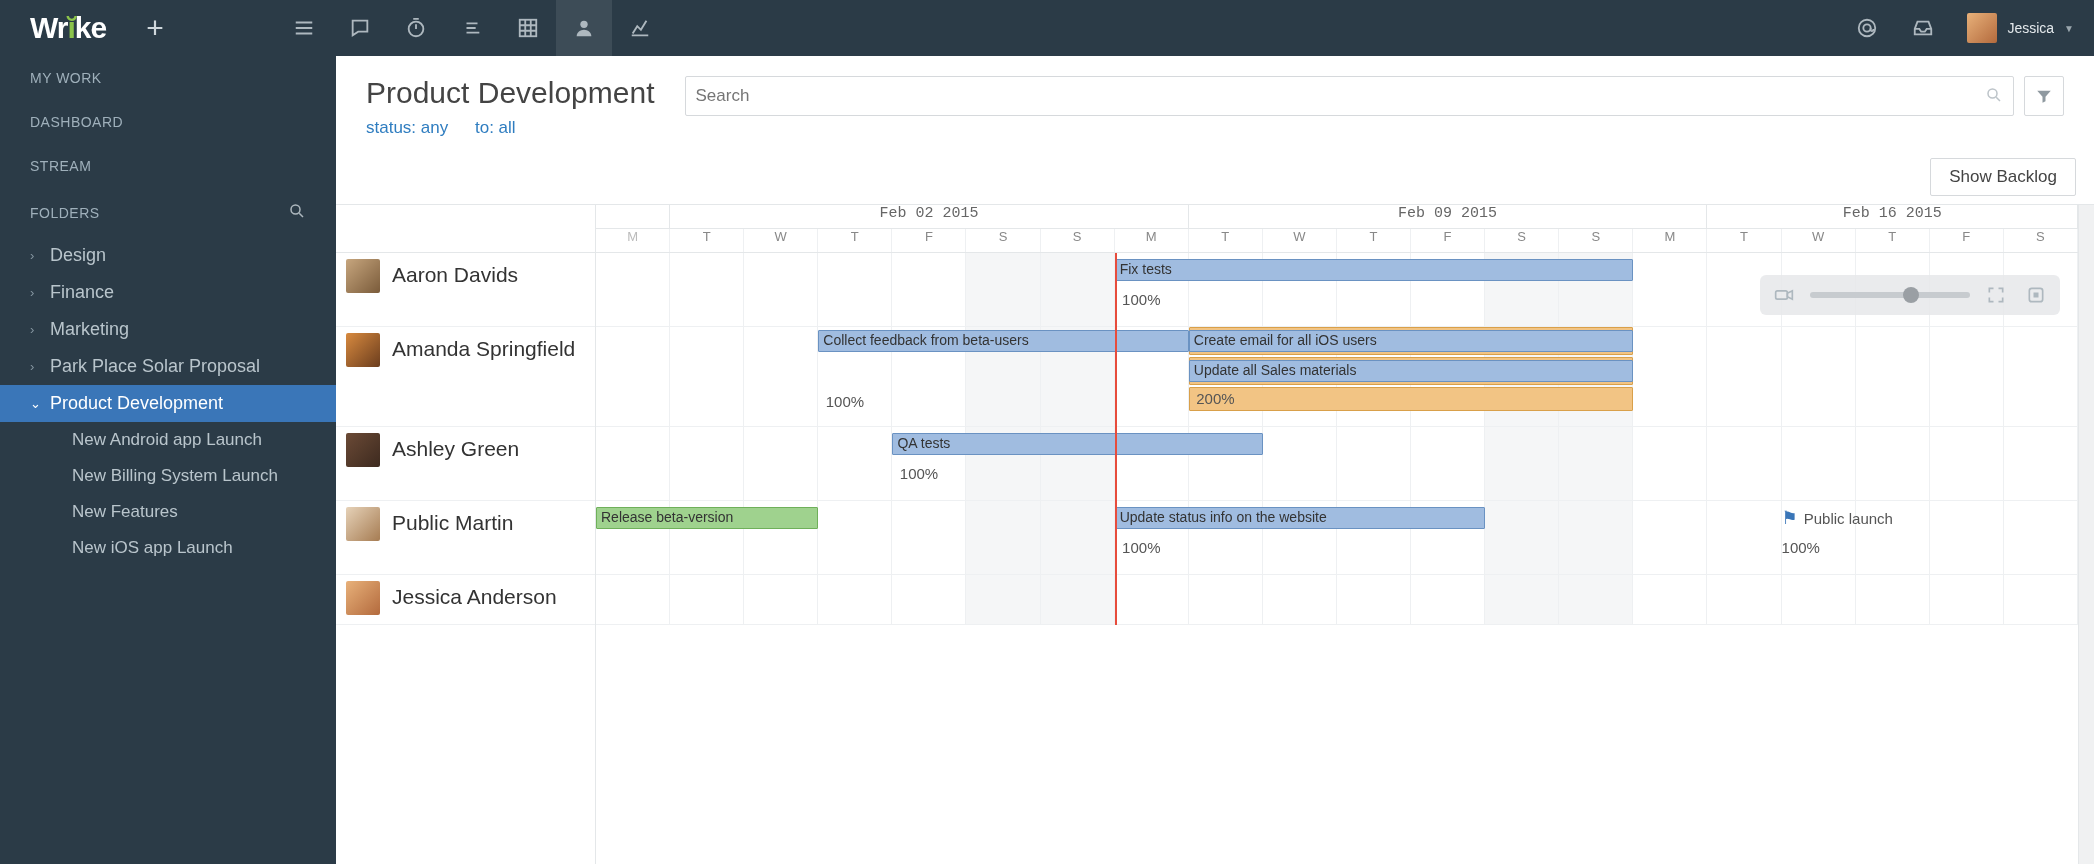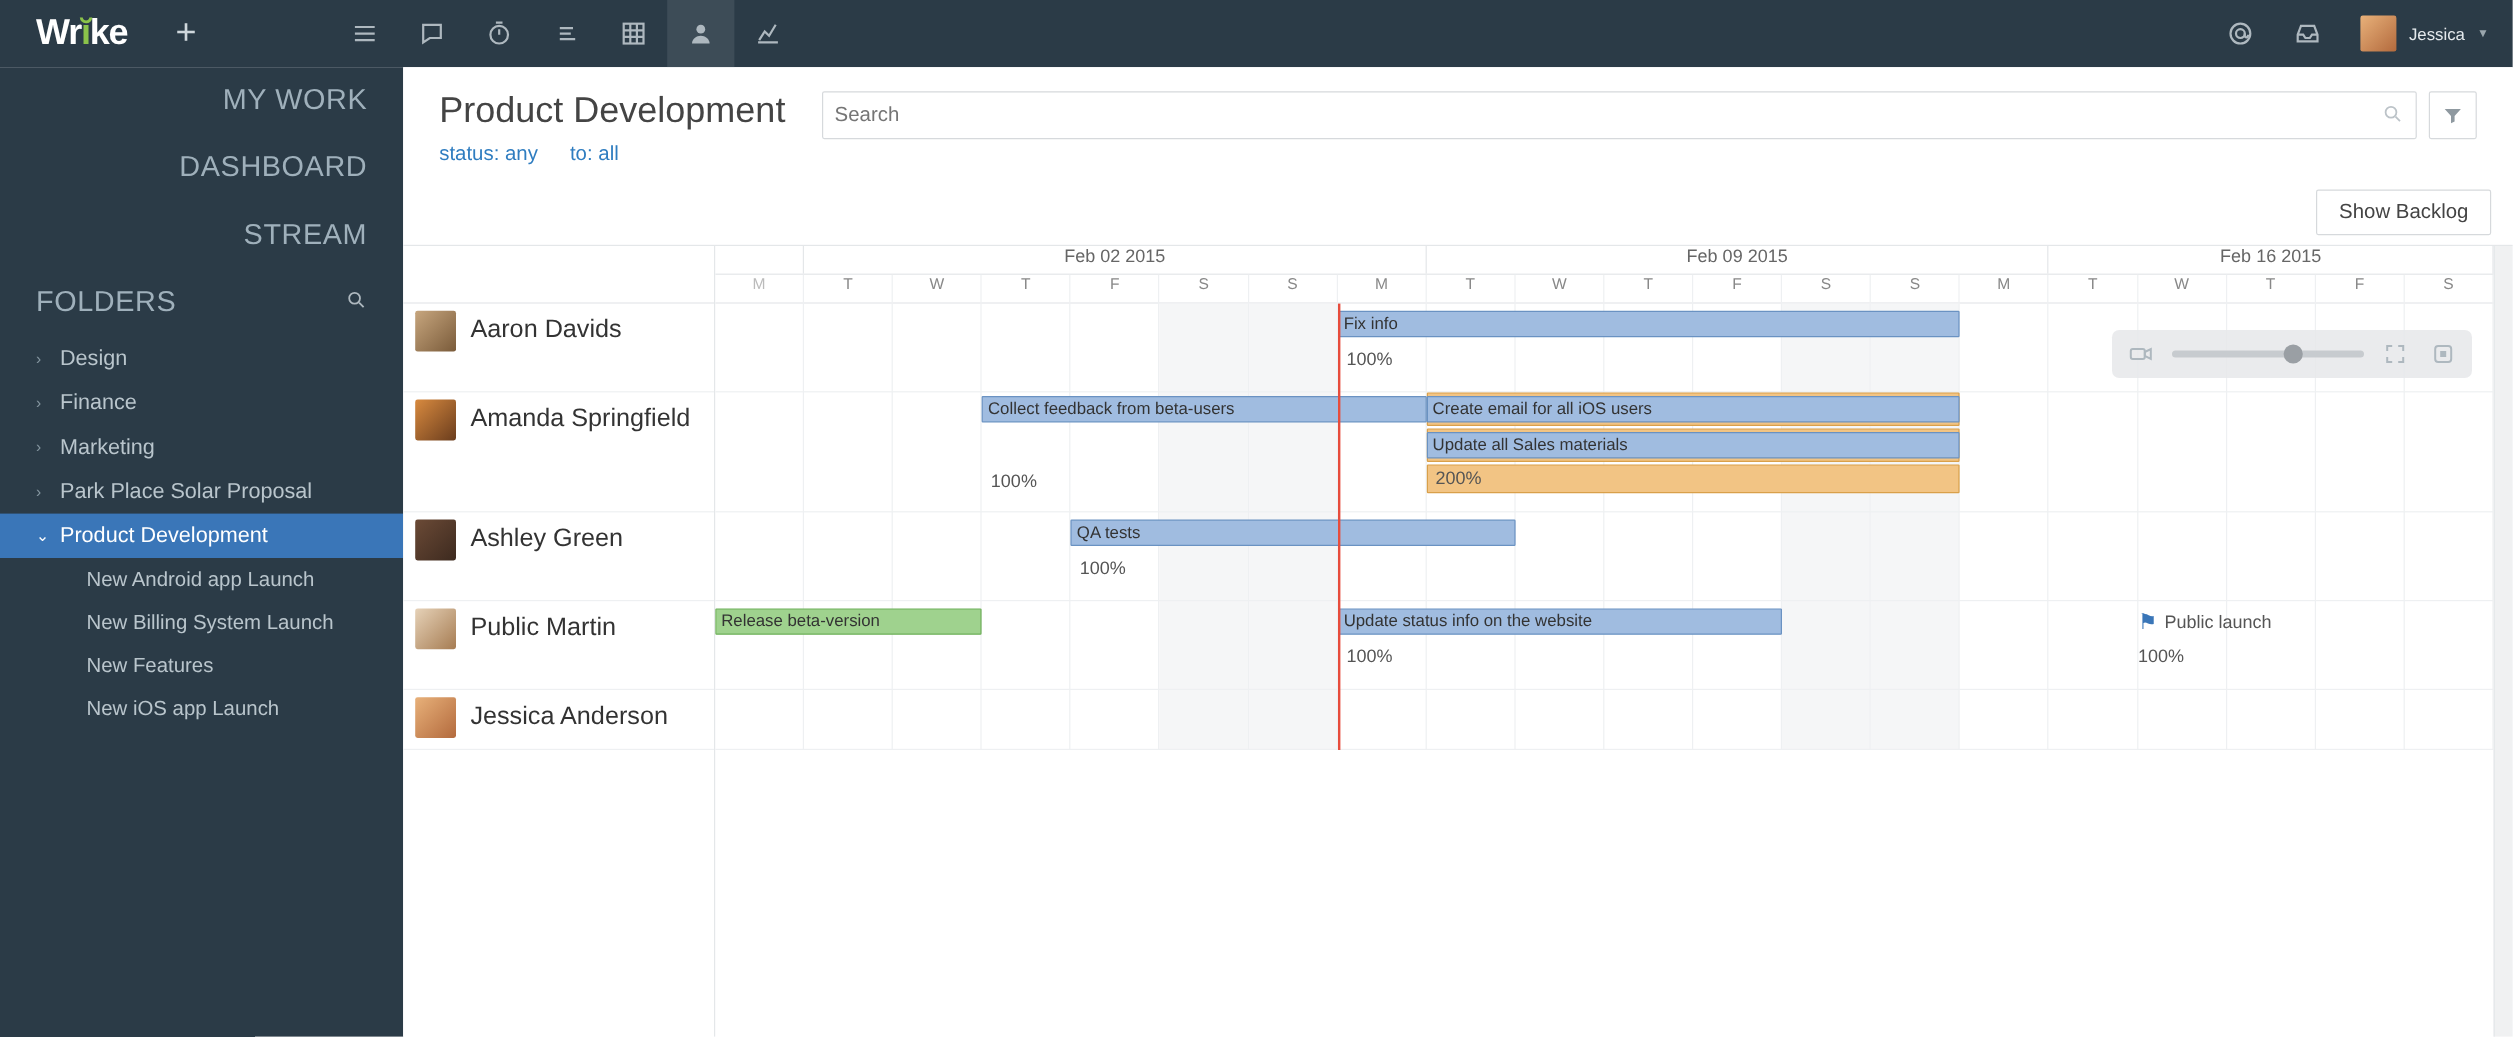--- a/index.html
+++ b/index.html
@@ -19,21 +19,21 @@
   .topbar .spacer { flex: 1; }
   .topbar .user { display: flex; align-items: center; padding-right: 20px; gap: 10px; color: #e4e9ec; cursor: pointer; }
   .topbar .avatar { width: 30px; height: 30px; border-radius: 2px; background: linear-gradient(135deg, #e8b17a, #b36a3d); }
   .topbar .caret { font-size: 10px; color: #9aa6ad; }
 
   
   .main { flex: 1; display: flex; min-height: 0; }
 
   
   .sidebar { width: 336px; background: #2b3b47; color: #cfd7dc; display: flex; flex-direction: column; overflow: auto; }
-  .sidebar .nav-item { padding: 14px 30px; font-size: 24px; color: #9fb0bb; cursor: pointer; letter-spacing: 0.5px; text-align: right; }
+  .sidebar .nav-item { padding: 14px 30px; font-size: 14px; color: #9fb0bb; cursor: pointer; letter-spacing: 0.5px; }
   .sidebar .folders-header { display: flex; align-items: center; justify-content: space-between; padding-right: 30px; }
   .sidebar .folders-header .search-ico svg { width: 18px; height: 18px; }
   .sidebar .tree { padding-bottom: 20px; }
   .sidebar .tree-item { display: flex; align-items: center; gap: 10px; padding: 8px 20px 8px 30px; font-size: 18px; color: #b9c5cc; cursor: pointer; }
   .sidebar .tree-item .chev { width: 10px; font-size: 13px; color: #8596a0; }
   .sidebar .tree-item.selected { background: #3a76b8; color: #fff; }
   .sidebar .tree-item.selected .chev { color: #fff; }
   .sidebar .sub-item { padding: 8px 20px 8px 72px; font-size: 17px; color: #b9c5cc; cursor: pointer; }
 
   
@@ -56,21 +56,21 @@
   
   .gantt { flex: 1; display: flex; border-top: 1px solid #e4e7e9; min-height: 0; position: relative; }
   .gantt-left { width: 260px; border-right: 1px solid #e4e7e9; }
   .gantt-left .spacer-row { height: 48px; border-bottom: 1px solid #e4e7e9; }
   .gantt-left .person-row { display: flex; align-items: flex-start; gap: 12px; padding: 6px 10px; border-bottom: 1px solid #eef0f2; }
   .gantt-left .person-row .pavatar { width: 34px; height: 34px; border-radius: 2px; background: linear-gradient(135deg, #c7a67e, #7a5b3a); flex-shrink: 0; }
   .gantt-left .person-row .pname { font-size: 21px; color: #333; padding-top: 4px; }
 
   .gantt-right { flex: 1; position: relative; overflow: hidden; }
   .gantt-scroll { position: relative; height: 100%; }
-  .week-header { height: 24px; border-bottom: 1px solid #e4e7e9; display: flex; }
+  .week-header { height: 24px; border-bottom: 1px solid #e4e7e9; display: flex; font-family: Liberation Mono, monospace; }
   .week-cell { flex: 1; text-align: center; font-size: 15px; color: #666; border-right: 1px solid #e4e7e9; position: relative; }
   .day-header { height: 24px; border-bottom: 1px solid #e4e7e9; display: flex; }
   .day-cell { flex: 1; text-align: center; font-size: 13px; color: #888; border-right: 1px solid #eef0f2; }
   .day-cell:first-child { color: #bbb; }
   .gantt-body { position: relative; }
   .grid-cols { position: absolute; inset: 0; display: flex; }
   .gcol { flex: 1; border-right: 1px solid #eef0f2; }
   .gcol.weekend { background: #f5f6f7; }
   .today-line { position: absolute; top: 0; bottom: 0; width: 2px; background: #e74c3c; z-index: 5; }
 
@@ -312,21 +312,21 @@
               <div class="gcol"></div>
                 <div class="gcol"></div>
                 <div class="gcol"></div>
                 <div class="gcol"></div>
                 <div class="gcol"></div>
                 <div class="gcol"></div>
             </div>
             <div class="today-line" style="left:35%"></div>
 
             <div class="g-row" style="height:74px">
-              <div class="bar blue" style="left:35%; width:35%; top:6px">Fix info</div>
+              <div class="bar blue" style="left:35%; width:35%; top:6px">Fix tests</div>
               <div class="pct" style="left:35.5%; top:38px">100%</div>
             </div>
 
             <div class="g-row" style="height:100px">
               <div class="bar orange" style="left:40%; width:30%; top:0px; height:28px; z-index:2"></div>
               <div class="bar blue" style="left:15%; width:25%; top:3px">Collect feedback from beta-users</div>
               <div class="bar blue" style="left:40%; width:30%; top:3px">Create email for all iOS users</div>
               <div class="bar orange" style="left:40%; width:30%; top:30px; height:28px; z-index:2"></div>
               <div class="bar blue" style="left:40%; width:30%; top:33px">Update all Sales materials</div>
               <div class="bar orange" style="left:40%; width:30%; top:60px; height:24px; border-color:#d9a04a; z-index:2"> </div>

